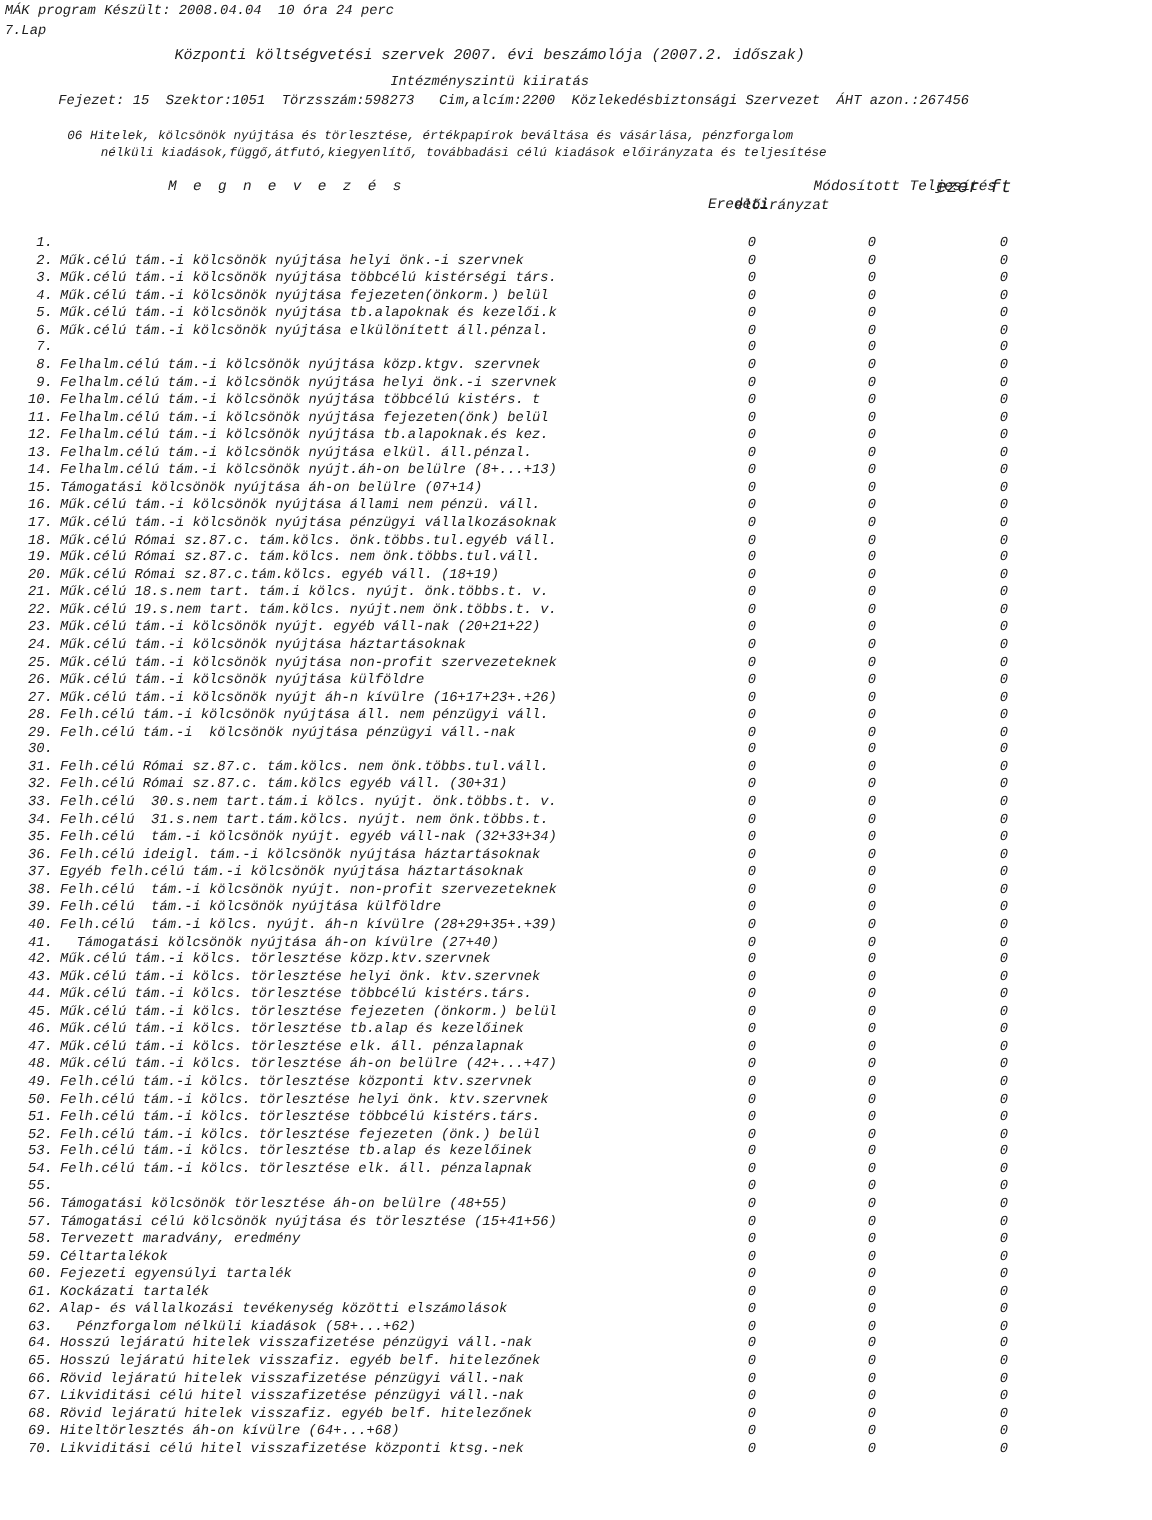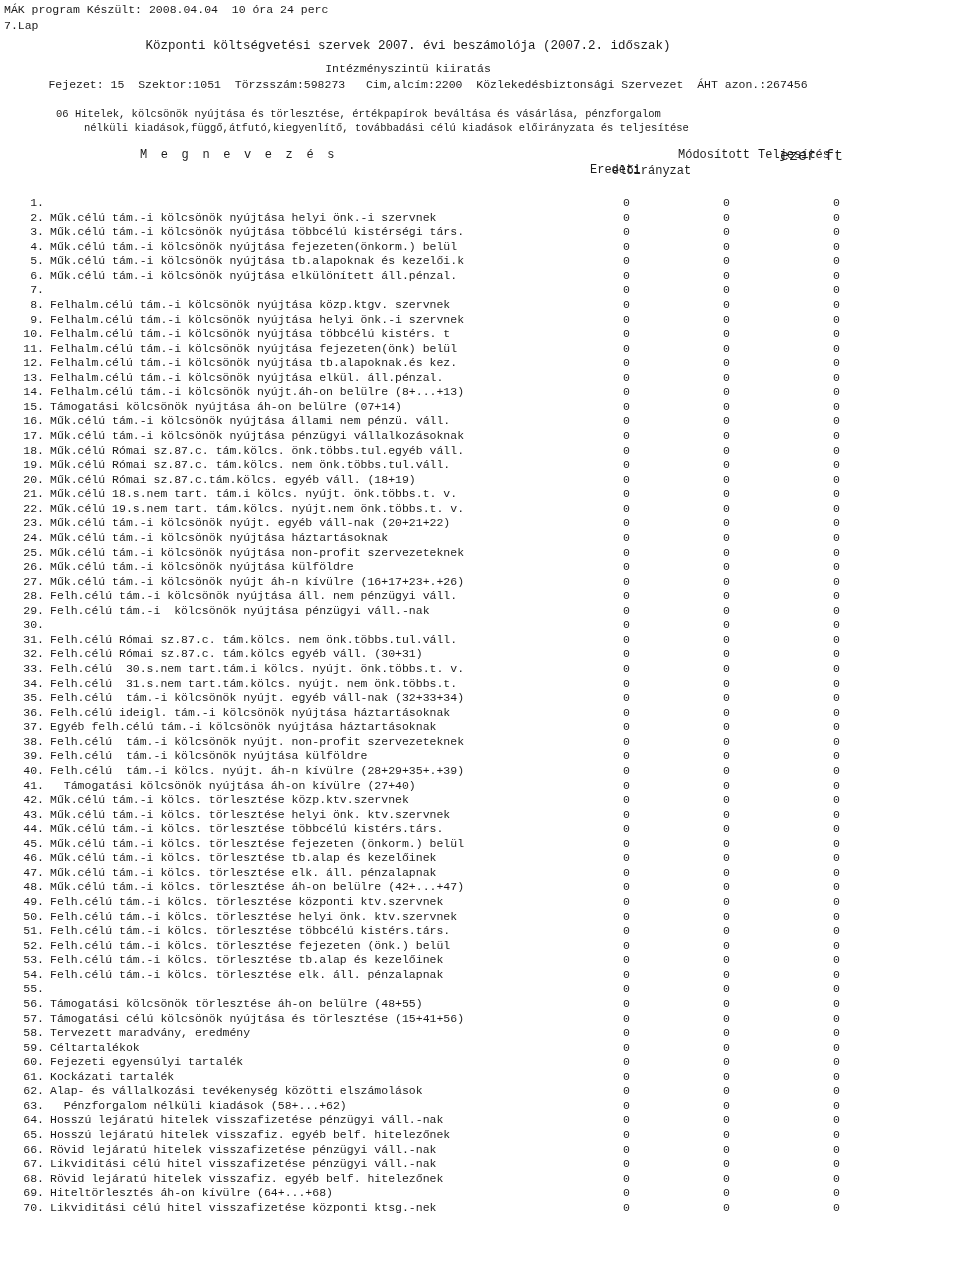--- a/index.html
+++ b/index.html
@@ -12,20 +12,21 @@
     height: 1267px;
     font-family: "Liberation Mono", "DejaVu Sans Mono", monospace;
     color: #1b1b1b;
     overflow: hidden;
     position: relative;
   }
   .page {
     position: relative;
     width: 960px;
     height: 1267px;
+    font-style: italic;
   }
 
   
   .meta-line {
     position: absolute;
     left: 4px;
     font-size: 11.5px;
     letter-spacing: 0px;
     white-space: pre;
     line-height: 14px;

